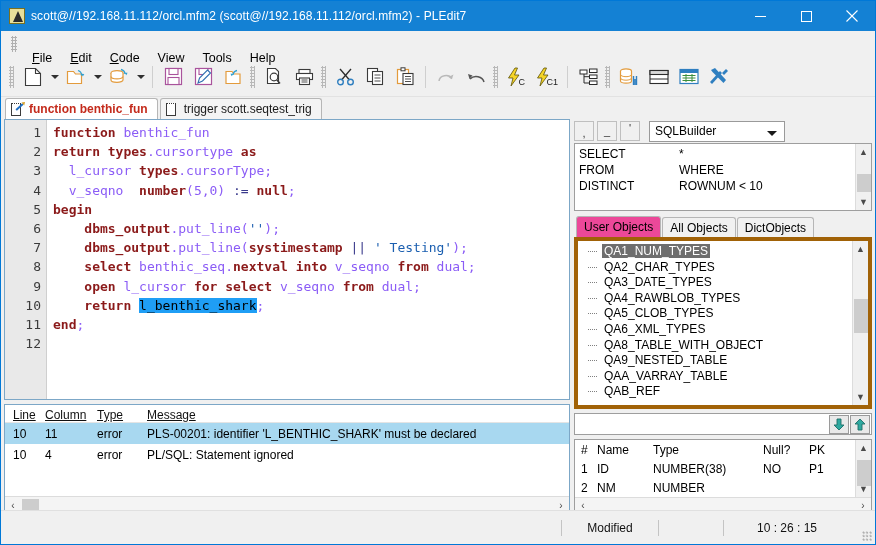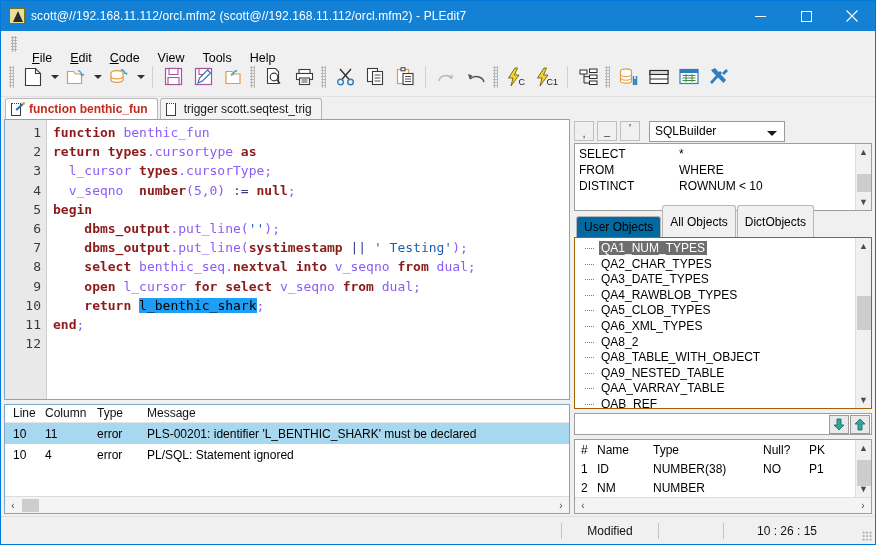--- a/index.html
+++ b/index.html
@@ -231,25 +231,26 @@
     margin-top: 4px;
     flex: 1;
     border: 1px solid #7ca7c7;
     background: #ffffff;
     display: flex; flex-direction: column;
     overflow: hidden;
   }
   #msg-head {
     display: flex;
     height: 18px;
-    align-items: flex-start;
+    align-items: flex-end;
     font-size: 12px;
     color: #111;
     border-bottom: 1px solid #e4e4e4;
     padding-top: 1px;
+    text-decoration: underline;
   }
   .mh-line   { width: 40px; padding-left: 8px; }
   .mh-col    { width: 52px; }
   .mh-type   { width: 50px; }
   .mh-msg    { flex: 1; }
   .msg-row {
     display: flex;
     height: 21px;
     align-items: center;
     font-size: 12px;
@@ -346,35 +347,35 @@
   .vs-thumb { position: absolute; left: 1px; width: 14px; background: #cdcdcd; }
 
   #obj-tabs {
     display: flex;
     align-items: flex-end;
     height: 21px;
     margin-top: 5px;
     padding-left: 2px;
   }
   .otab {
-    height: 32px;
+    height: 20px;
     padding: 0 7px;
     display: flex; align-items: center;
     font-size: 12px;
     border: 1px solid #b6b6b6;
     border-bottom: none;
     border-radius: 3px 3px 0 0;
     background: #f1f1f1;
     margin-right: 1px;
   }
-  .otab.active { background: #0369a1; height: 21px; }
+  .otab.active { background: #ec4899; height: 21px; }
 
   #tree-box {
     flex: 0 0 172px;
-    border: 1px solid #a16207;
+    border: 4px solid #a16207;
     background: #ffffff;
     display: flex;
     overflow: hidden;
   }
   #tree-items {
     flex: 1;
     padding: 3px 0 0 0;
     font-size: 12px;
     overflow: hidden;
   }
@@ -431,21 +432,21 @@
     height: 16px;
     background: #f4f4f4;
     border-top: 1px solid #dcdcdc;
     display: flex; align-items: center;
   }
 
   
   #statusbar {
     position: absolute;
     left: 0; right: 0; bottom: 0;
-    height: 28px;
+    height: 34px;
     background: #f0f0f0;
     border-top: 1px solid #e0e0e0;
     display: flex; align-items: center;
     font-size: 12px;
     color: #111;
   }
   .sb-sep { width: 1px; height: 16px; background: #c4c4c4; }
   #sb-modified { width: 96px; text-align: center; }
   #sb-time { width: 126px; text-align: center; }
   #sb-grip {
@@ -796,21 +797,20 @@
       </div>
 
       <div id="tree-box">
         <div id="tree-items">
             <div class="tnode selected"><span class="lbl">QA1_NUM_TYPES</span></div>
             <div class="tnode"><span class="lbl">QA2_CHAR_TYPES</span></div>
             <div class="tnode"><span class="lbl">QA3_DATE_TYPES</span></div>
             <div class="tnode"><span class="lbl">QA4_RAWBLOB_TYPES</span></div>
             <div class="tnode"><span class="lbl">QA5_CLOB_TYPES</span></div>
             <div class="tnode"><span class="lbl">QA6_XML_TYPES</span></div>
-            <div class="tnode"><span class="lbl">QA8_2</span></div>
             <div class="tnode"><span class="lbl">QA8_TABLE_WITH_OBJECT</span></div>
             <div class="tnode"><span class="lbl">QA9_NESTED_TABLE</span></div>
             <div class="tnode"><span class="lbl">QAA_VARRAY_TABLE</span></div>
             <div class="tnode"><span class="lbl">QAB_REF</span></div>
           </div>
         <div class="vscroll">
           <div class="vs-arrow">▲</div>
           <div class="vs-track">
             <div class="vs-thumb" style="top:42px;height:34px;"></div>
           </div>

